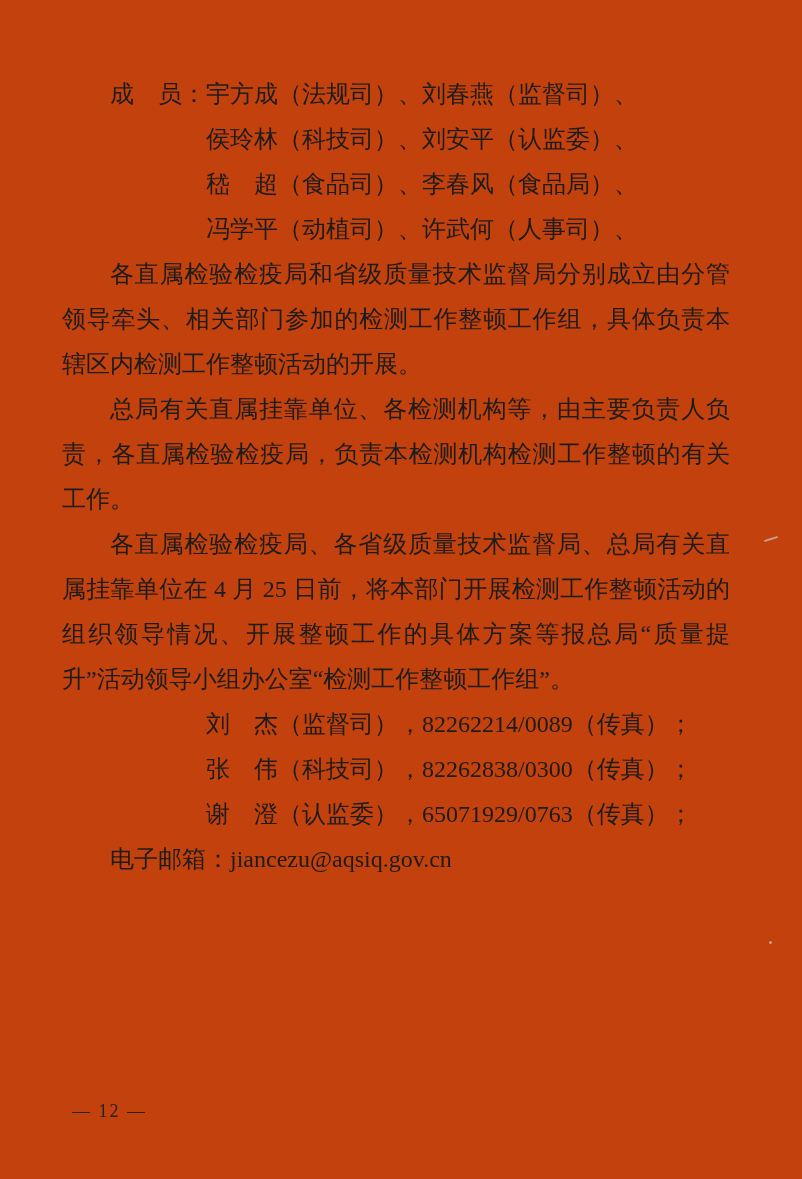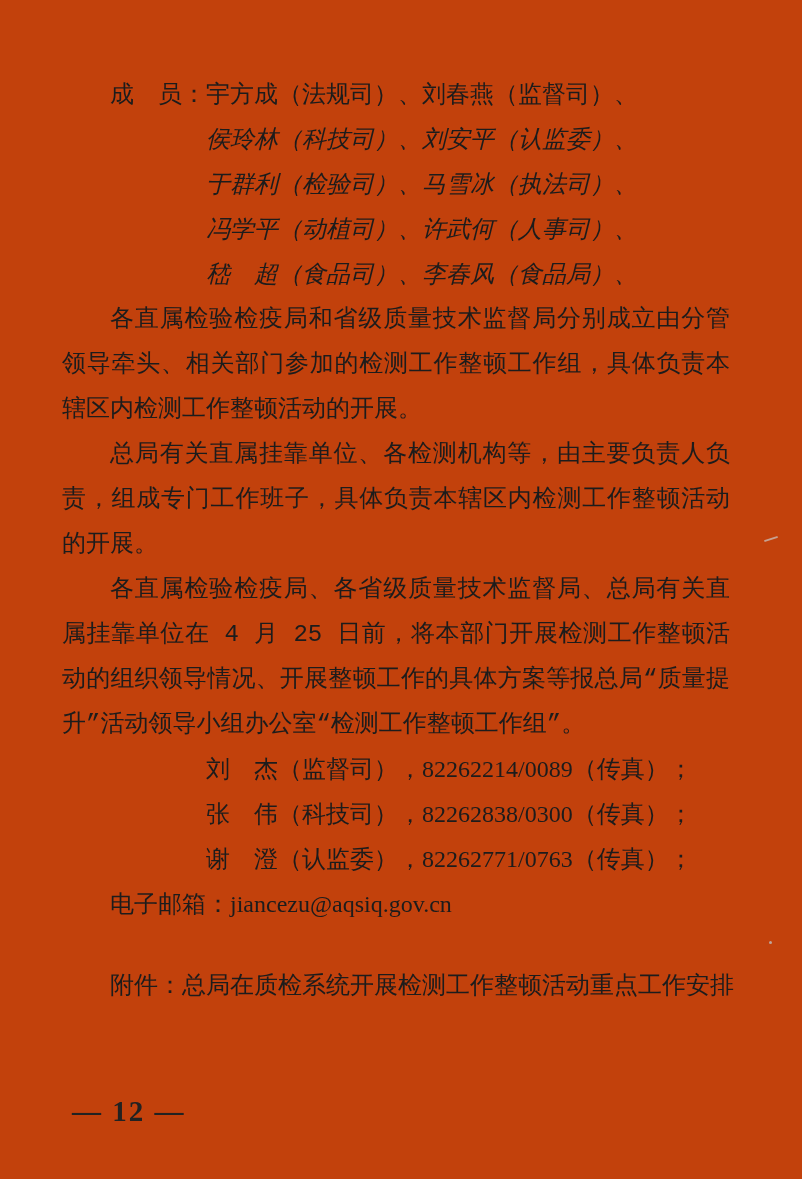--- a/index.html
+++ b/index.html
@@ -28,28 +28,26 @@
   }
   
   .members { margin: 0; }
   .member-first {
     padding-left: 48px; 
     white-space: nowrap;
   }
   .member-cont {
     padding-left: 144px; 
     white-space: nowrap;
-    font-style: italic;
   }
   
   .para {
     margin: 0;
     text-indent: 2em;
     text-align: justify;
-    font-family: Liberation Mono, monospace;
   }
   
   .contact-first {
     padding-left: 48px;
     white-space: nowrap;
   }
   .contact-cont {
     padding-left: 144px;
     white-space: nowrap;
   }
@@ -59,25 +57,24 @@
   }
   .attachment-line {
     padding-left: 48px;
     margin-top: 36px;
     white-space: nowrap;
   }
   .page-number {
     position: absolute;
     left: 72px;
     top: 1096px;
-    font-size: 29px;
+    font-size: 18px;
     line-height: 30px;
     letter-spacing: 2px;
     color: #222;
-    font-weight: bold;
   }
   
   .artifact-1 {
     position: absolute;
     right: 24px;
     top: 538px;
     width: 14px;
     height: 2px;
     background: #c9c9c9;
     transform: rotate(-18deg);
@@ -96,38 +93,36 @@
 </style>
 </head>
 <body>
 
 <div class="page">
   <div class="content">
 
     <div class="members">
       <div class="member-first"><span>成　员：</span><span>宇方成（法规司）、刘春燕（监督司）、</span></div>
       <div class="member-cont">侯玲林（科技司）、刘安平（认监委）、</div>
-      <div class="member-cont">于群利（检验司）、马雪冰（执法司）、</div>
+      <div class="member-cont">嵇　超（食品司）、李春风（食品局）、</div>
       <div class="member-cont">冯学平（动植司）、许武何（人事司）、</div>
-      <div class="member-cont">嵇　超（食品司）、李春风（食品局）、</div>
     </div>
 
     <p class="para">各直属检验检疫局和省级质量技术监督局分别成立由分管领导牵头、相关部门参加的检测工作整顿工作组，具体负责本辖区内检测工作整顿活动的开展。</p>
-    <p class="para">总局有关直属挂靠单位、各检测机构等，由主要负责人负责，组成专门工作班子，具体负责本辖区内检测工作整顿活动的开展。</p>
+    <p class="para">总局有关直属挂靠单位、各检测机构等，由主要负责人负责，各直属检验检疫局，负责本检测机构检测工作整顿的有关工作。</p>
     <p class="para">各直属检验检疫局、各省级质量技术监督局、总局有关直属挂靠单位在 4 月 25 日前，将本部门开展检测工作整顿活动的组织领导情况、开展整顿工作的具体方案等报总局“质量提升”活动领导小组办公室“检测工作整顿工作组”。</p>
 
     <div class="contacts">
       <div class="contact-cont">刘　杰（监督司），82262214/0089（传真）；</div>
       <div class="contact-cont">张　伟（科技司），82262838/0300（传真）；</div>
-      <div class="contact-cont">谢　澄（认监委），82262771/0763（传真）；</div>
+      <div class="contact-cont">谢　澄（认监委），65071929/0763（传真）；</div>
     </div>
 
     <div class="email-line">电子邮箱：jiancezu@aqsiq.gov.cn</div>
 
-    <div class="attachment-line">附件：总局在质检系统开展检测工作整顿活动重点工作安排</div>
 
   </div>
 
   <div class="page-number">— 12 —</div>
 
   <div class="artifact-1"></div>
   <div class="artifact-2"></div>
 </div>
 
 </body></html>

